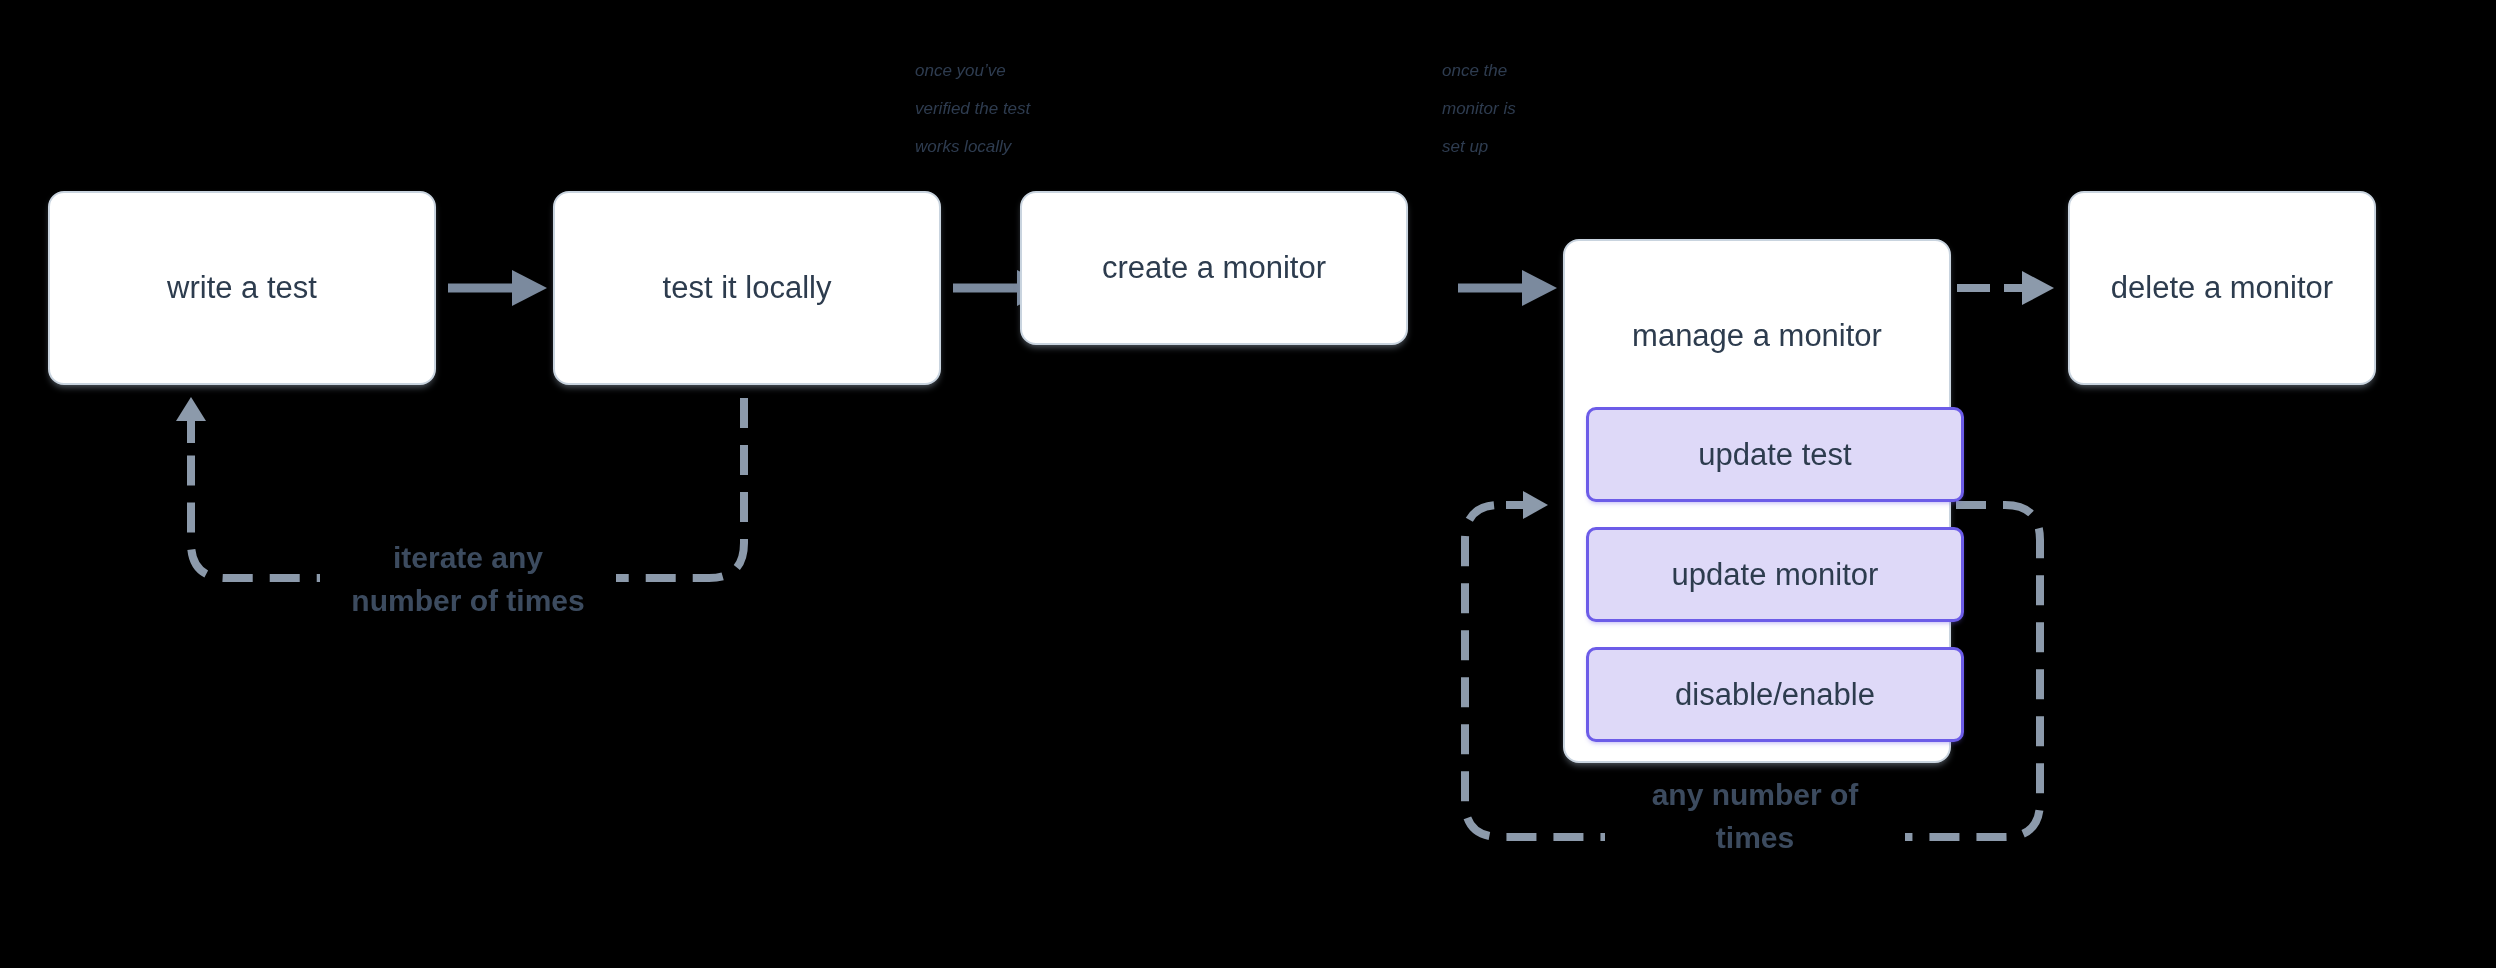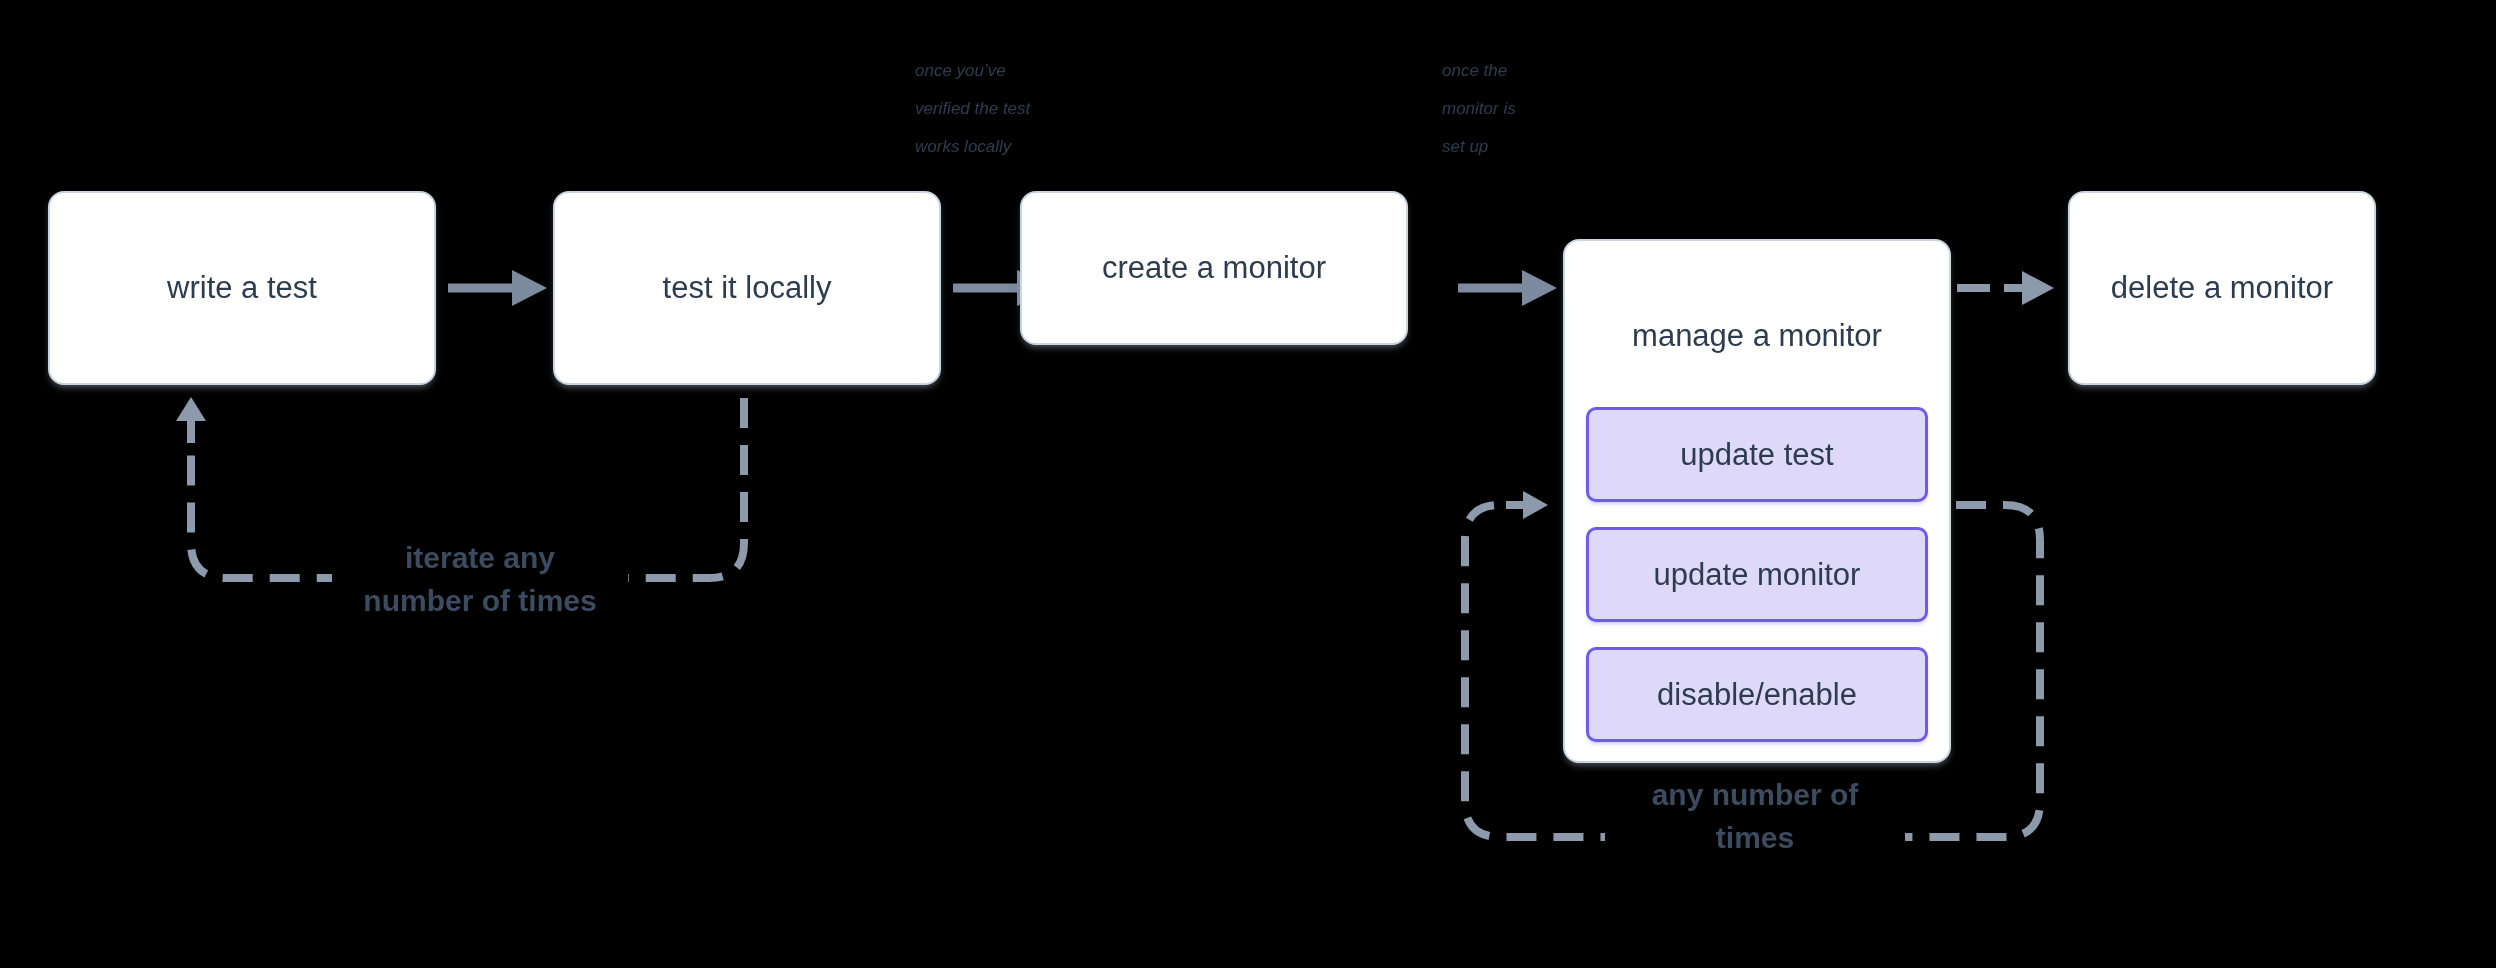--- a/index.html
+++ b/index.html
@@ -33,21 +33,21 @@
     color:var(--box-text);
     font-size:31px;
     box-shadow:0 4px 7px -2px rgba(154,170,186,0.55);
   }
   .node.simple{display:flex;align-items:center;justify-content:center;}
   .node-label-area{
     position:absolute;left:0;top:0;width:100%;height:190px;
     display:flex;align-items:center;justify-content:center;
   }
   .action{
-    position:absolute;left:21px;width:342px;height:95px;box-sizing:border-box;
+    position:absolute;left:21px;width:378px;height:95px;box-sizing:border-box;
     background:var(--action-fill);
     border:3px solid var(--action-border);
     border-radius:10px;
     display:flex;align-items:center;justify-content:center;
     color:var(--box-text);font-size:31px;
     box-shadow:0 3px 5px -2px rgba(108,92,232,0.45);
   }
   .annotation{
     position:absolute;
     font-style:italic;font-size:17px;line-height:38px;
@@ -138,21 +138,21 @@
     <span class="line">verified the test</span>
     <span class="line">works locally</span>
   </div>
 
   <div class="annotation" style="left:1442px;top:52px;">
     <span class="line">once the</span>
     <span class="line">monitor is</span>
     <span class="line">set up</span>
   </div>
 
-  <div class="loop-label" style="left:332px;top:536px;width:296px;">
+  <div class="loop-label" style="left:320px;top:536px;width:296px;">
     <span class="line">iterate any</span>
     <span class="line">number of times</span>
   </div>
 
   <div class="loop-label" style="left:1605px;top:773px;width:300px;">
     <span class="line">any number of</span>
     <span class="line">times</span>
   </div>
 
 </div>

